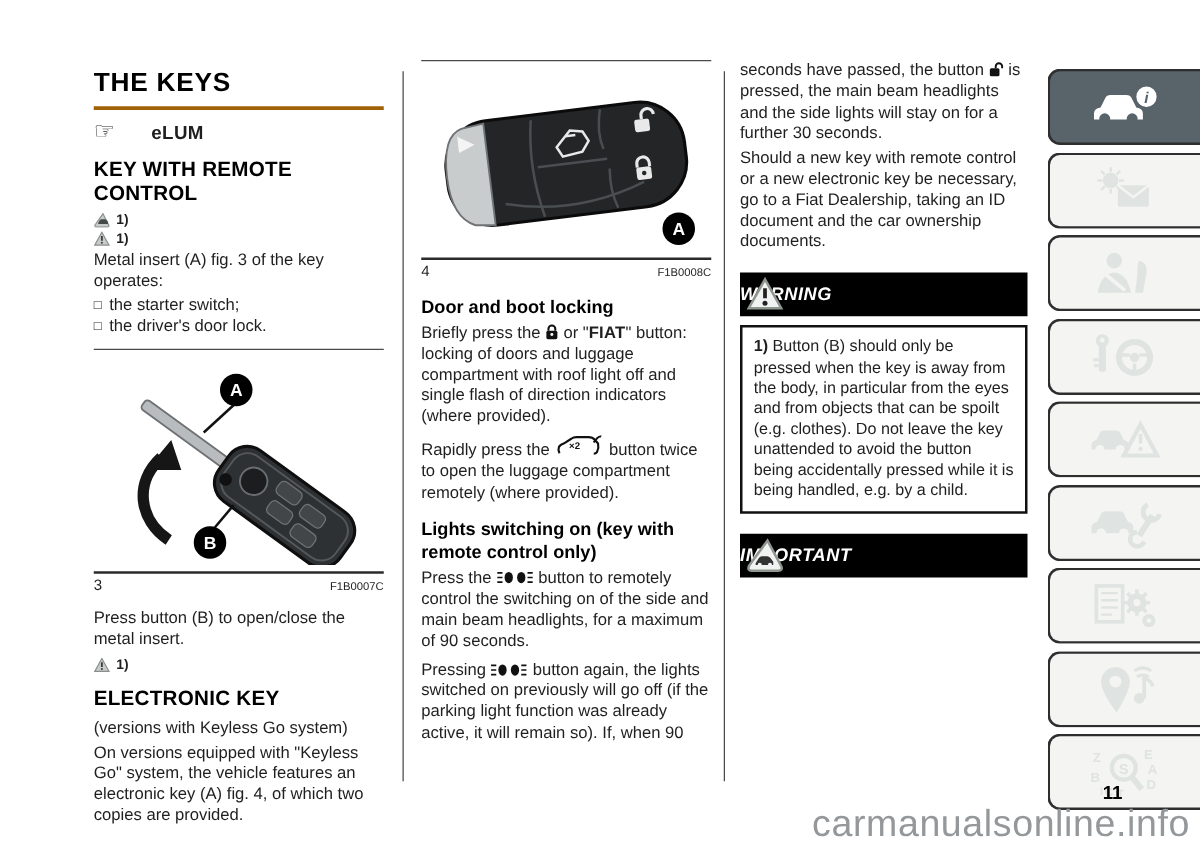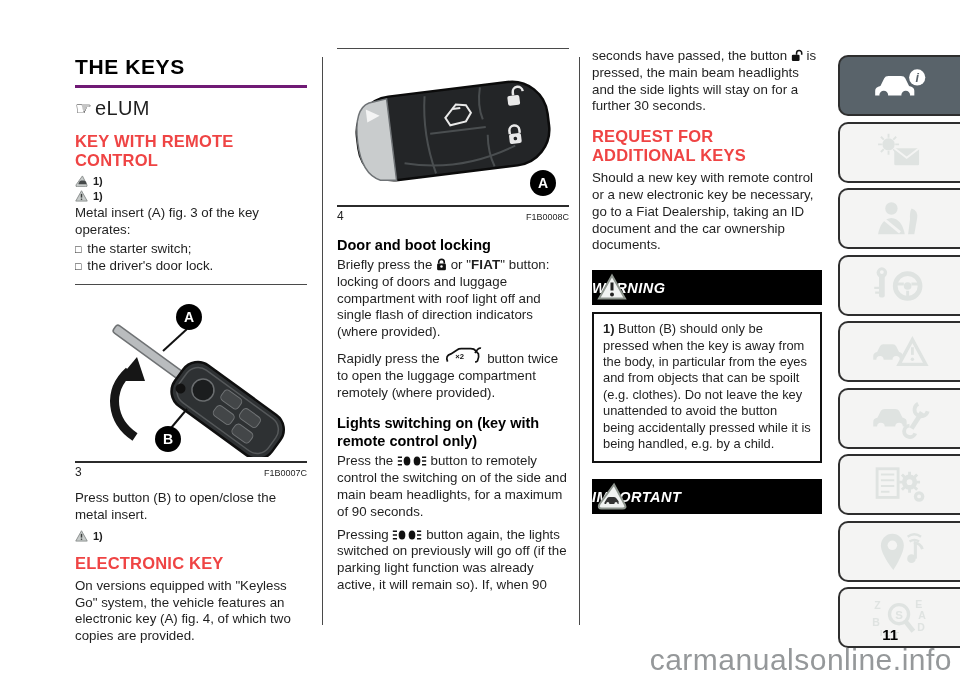--- a/index.html
+++ b/index.html
@@ -7,31 +7,31 @@
         font-family:"Liberation Sans",sans-serif;color:#1f1f1f;}
   
   .col{position:absolute;width:232px;}
   #col1{left:75px;top:55px;}
   #col2{left:337px;top:48px;}
   #col3{left:592px;top:48px;width:230px;}
   .vdiv{position:absolute;top:57px;height:568px;width:1px;background:#4a4a4a;}
   #vdiv1{left:322px;} #vdiv2{left:579px;}
 
   h1.title{font-size:21px;line-height:23px;margin:0 0 4px 0;letter-spacing:.6px;
-           border-bottom:3px solid #701a75;padding-bottom:7px;color:#000;}
-  h2{font-size:16.5px;line-height:19px;margin:12px 0 5px 0;letter-spacing:.2px;color:#ef4444;}
+           border-bottom:3px solid #a16207;padding-bottom:7px;color:#000;}
+  h2{font-size:16.5px;line-height:19px;margin:12px 0 5px 0;letter-spacing:.2px;color:#000000;}
   h3{font-size:14.5px;line-height:18px;margin:13px 0 3px 0;color:#000;}
   p{font-size:13.3px;line-height:16.8px;margin:3px 0 6px 0;}
   .tight{margin:0 0 2px 0;}
   .rule{border:none;border-top:1px solid #4a4a4a;margin:9px 0 4px 0;}
   .toprule{border:none;border-top:1px solid #4a4a4a;margin:0 0 4px 0;}
 
   .logo-row{display:flex;align-items:center;gap:3px;margin:9px 0 2px 0;}
   .hand{font-size:19px;line-height:18px;}
-  .elum{font-weight:normal;font-size:20px;letter-spacing:.3px;}
+  .elum{font-weight:bold;font-size:15px;letter-spacing:.3px;margin-left:26px;}
 
   .note-row{display:flex;align-items:center;gap:5px;margin:3px 0;font-size:11px;font-weight:bold;}
   .bullet{display:flex;gap:6px;font-size:13.3px;line-height:16.8px;margin:1px 0;}
   .sq{font-size:10.5px;line-height:16.5px;}
 
   .figure{margin-top:2px;}
   .fig-cap{display:flex;justify-content:space-between;align-items:flex-start;
            border-top:2px solid #2b2b2b;padding-top:2px;}
   .fig-num{font-size:12px;} .fig-code{font-size:9px;padding-top:3px;text-align:center;}
 
@@ -132,20 +132,21 @@
     <div class="note-row">
       <svg viewBox="0 0 14 13" width="13" height="12">
           <path d="M7,0.8 L13.2,12 H0.8 z" fill="#c7cbca" stroke="#8a8e8d"></path>
           <path d="M7,4.2 v4" stroke="#3c3f3e" stroke-width="1.6"></path>
           <circle cx="7" cy="10" r="0.9" fill="#3c3f3e"></circle>
         </svg>
       <span>1)</span>
     </div>
 
     <h2>ELECTRONIC KEY</h2>
+    <p class="tight">(versions with Keyless Go system)</p>
     <p>On versions equipped with "Keyless Go" system, the vehicle features an electronic key (A) fig. 4, of which two copies are provided.</p>
   </div>
 
   <div class="vdiv" id="vdiv1"></div>
 
   <div class="col" id="col2">
     <hr class="toprule">
 
     <div class="figure">
       <svg viewBox="0 0 232 148" width="232" height="148">
@@ -214,21 +215,20 @@
   </div>
 
   <div class="vdiv" id="vdiv2"></div>
 
   <div class="col" id="col3">
     <p class="tight"><span>seconds have passed, the button </span><svg class="inline-ic" viewBox="0 0 14 14" width="12" height="13">
           <path d="M6.5,6 V4.2 a3,3 0 0 1 6,0 V6" fill="none" stroke="#111" stroke-width="1.8"></path>
           <rect x="1" y="6" width="9" height="7.4" rx="1.4" fill="#111"></rect>
         </svg><span> is pressed, the main beam headlights and the side lights will stay on for a further 30 seconds.</span></p>
 
-    <h2 style="max-width:190px">REQUEST FOR ADDITIONAL KEYS</h2>
     <p>Should a new key with remote control or a new electronic key be necessary, go to a Fiat Dealership, taking an ID document and the car ownership documents.</p>
 
     <div class="box">
       <div class="box-head">
         <svg viewBox="0 0 30 28" width="30" height="29">
             <path d="M15,2 L28,25 H2 z" fill="#f1f3f2" stroke="#8f968f" stroke-width="2"></path>
             <path d="M15,9 v8" stroke="#222" stroke-width="3"></path>
             <circle cx="15" cy="21" r="2" fill="#222"></circle>
           </svg>
         <span>WARNING</span>

